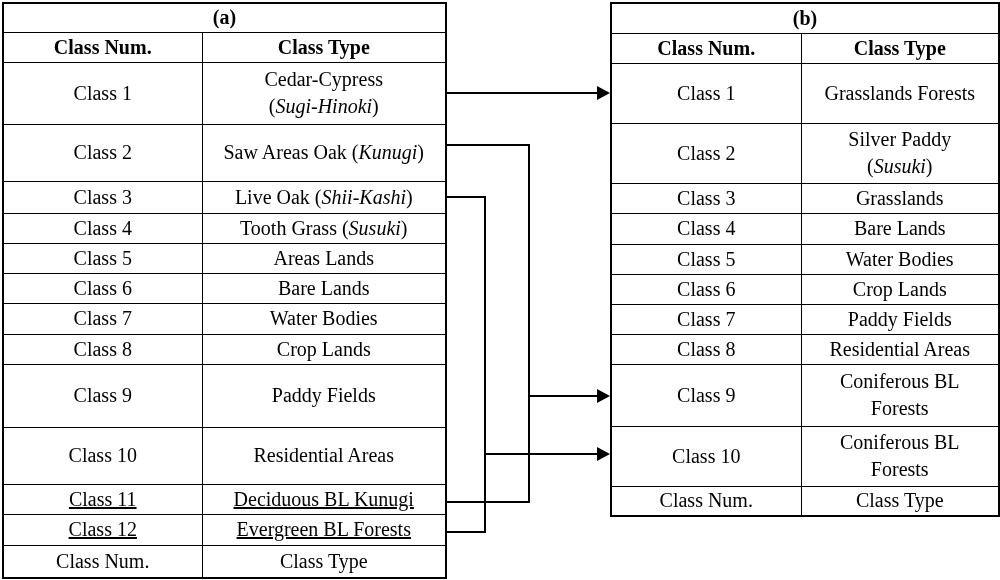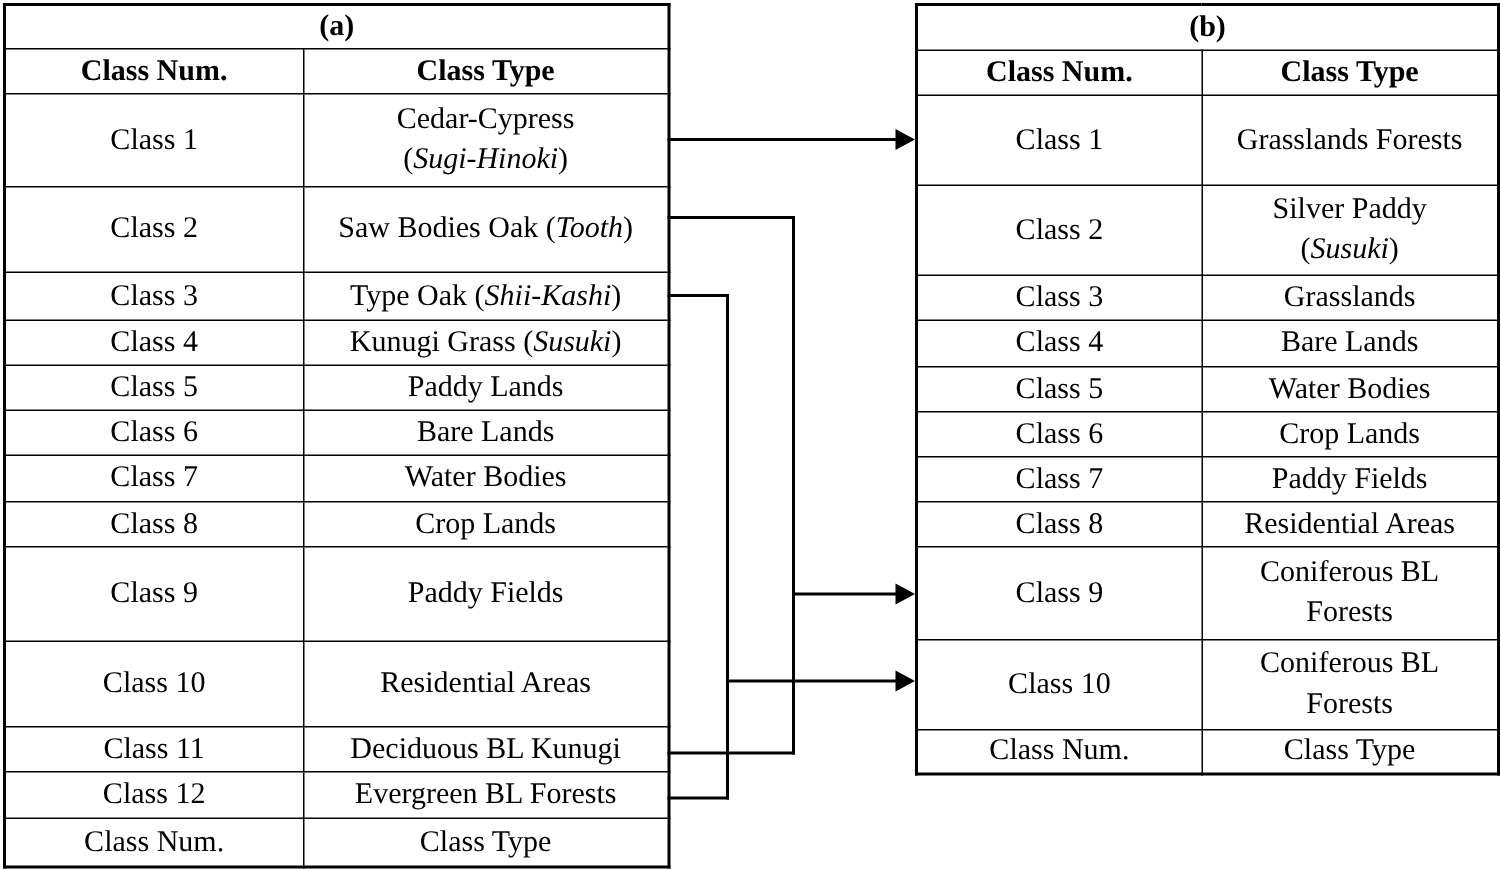--- a/index.html
+++ b/index.html
@@ -45,33 +45,33 @@
         <th>Class Type</th>
       </tr>
     </thead>
     <tbody id="table-a-body">
         <tr style="height: 62px;">
           <td>Class 1</td>
           <td><span>Cedar-Cypress</span><br><span>(</span><i>Sugi-Hinoki</i><span>)</span></td>
         </tr>
         <tr style="height: 57px;">
           <td>Class 2</td>
-          <td><span>Saw Bodies Oak (</span><i>Tooth</i><span>)</span></td>
+          <td><span>Saw Areas Oak (</span><i>Kunugi</i><span>)</span></td>
         </tr>
         <tr style="height: 32px;">
           <td>Class 3</td>
-          <td><span>Type Oak (</span><i>Shii-Kashi</i><span>)</span></td>
+          <td><span>Live Oak (</span><i>Shii-Kashi</i><span>)</span></td>
         </tr>
         <tr style="height: 30px;">
           <td>Class 4</td>
-          <td><span>Kunugi Grass (</span><i>Susuki</i><span>)</span></td>
+          <td><span>Tooth Grass (</span><i>Susuki</i><span>)</span></td>
         </tr>
         <tr style="height: 30px;">
           <td>Class 5</td>
-          <td><span>Paddy Lands</span></td>
+          <td><span>Areas Lands</span></td>
         </tr>
         <tr style="height: 30px;">
           <td>Class 6</td>
           <td><span>Bare Lands</span></td>
         </tr>
         <tr style="height: 31px;">
           <td>Class 7</td>
           <td><span>Water Bodies</span></td>
         </tr>
         <tr style="height: 30px;">
@@ -79,25 +79,25 @@
           <td><span>Crop Lands</span></td>
         </tr>
         <tr style="height: 63px;">
           <td>Class 9</td>
           <td><span>Paddy Fields</span></td>
         </tr>
         <tr style="height: 57px;">
           <td>Class 10</td>
           <td><span>Residential Areas</span></td>
         </tr>
-        <tr style="height: 30px;">
+        <tr style="height: 30px; text-decoration: underline;">
           <td>Class 11</td>
           <td><span>Deciduous BL Kunugi</span></td>
         </tr>
-        <tr style="height: 31px;">
+        <tr style="height: 31px; text-decoration: underline;">
           <td>Class 12</td>
           <td><span>Evergreen BL Forests</span></td>
         </tr>
       </tbody>
     <tfoot>
       <tr style="height:33px">
         <td>Class Num.</td>
         <td>Class Type</td>
       </tr>
     </tfoot>

